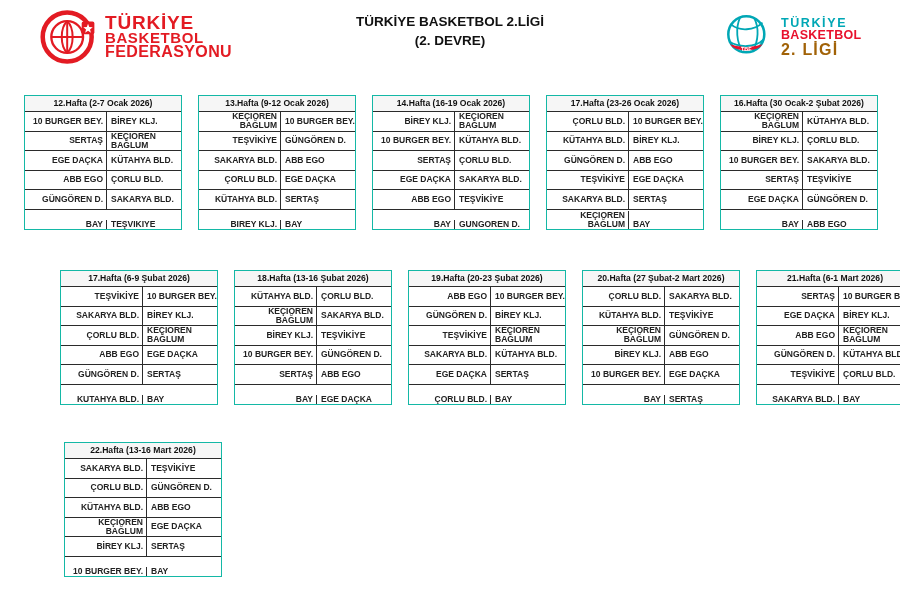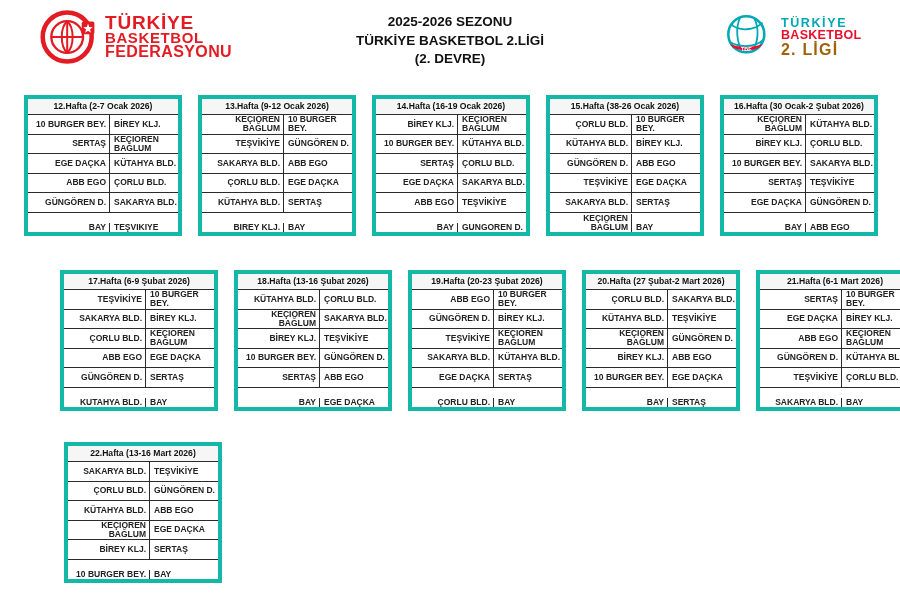--- a/index.html
+++ b/index.html
@@ -29,21 +29,21 @@
   .lig-l1 { font-size: 12.5px; color: #00a7b5; letter-spacing: 1.6px; }
   .lig-l2 { font-size: 12.5px; color: #e8112d; letter-spacing: 0.3px; }
   .lig-l3 { font-size: 16px; color: #a16207; letter-spacing: 1.2px; }
 
   
   .grid-row { position: absolute; left: 24px; display: flex; gap: 16px; }
   .grid-row-1 { top: 95px; }
   .grid-row-2 { top: 270px; margin-left: 36px; }
   .grid-row-3 { top: 442px; padding-left: 40px; }
 
-  .week-table { width: 158px; border: 4px solid #14b8a6; background: #fff; }
+  .week-table { width: 158px; border: 1px solid #14b8a6; background: #fff; }
   .week-header {
     height: 16px; line-height: 15px; border-bottom: 1px solid #2b2b2b;
     background: #f6f6f6; font-size: 8.6px; font-weight: bold;
     text-align: center; color: #111; white-space: nowrap; overflow: hidden;
   }
   .match-row { display: flex; height: 19.5px; border-bottom: 1px solid #2b2b2b; }
   .match-row:last-child { border-bottom: none; align-items: flex-end; }
   .cell {
     font-size: 8.5px; font-weight: bold; color: #222;
     display: flex; align-items: center; line-height: 1.05; overflow: hidden;
@@ -66,21 +66,20 @@
     <path d="M53 17.5 L54.4 21.1 L58.2 21.3 L55.2 23.6 L56.2 27.3 L53 25.2 L49.8 27.3 L50.8 23.6 L47.8 21.3 L51.6 21.1 Z" fill="#ffffff"></path>
   </svg>
   <div class="tbf-text">
     <div class="tbf-l1">TÜRKİYE</div>
     <div class="tbf-l2">BASKETBOL</div>
     <div class="tbf-l3">FEDERASYONU</div>
   </div>
 </div>
 
 <div class="main-title">
-  <div>2025-2026 SEZONU</div>
   <div>TÜRKİYE BASKETBOL 2.LİGİ</div>
   <div>(2. DEVRE)</div>
 </div>
 
 <div class="lig-logo">
   <svg width="54" height="52" viewBox="0 0 60 56">
     <circle cx="27" cy="25" r="20" fill="none" stroke="#00a7b5" stroke-width="2.8"></circle>
     <path d="M10 14 C 19 22, 36 21, 45 12" fill="none" stroke="#00a7b5" stroke-width="2"></path>
     <path d="M20 6.5 C 15 18, 16 34, 23 44" fill="none" stroke="#00a7b5" stroke-width="2"></path>
     <path d="M36 7.5 C 41 17, 41 32, 34 44" fill="none" stroke="#00a7b5" stroke-width="2"></path>
@@ -171,21 +170,21 @@
       <div class="match-row">
         <div class="cell home">ABB EGO</div>
         <div class="cell away">TEŞVİKİYE</div>
       </div>
       <div class="match-row">
         <div class="cell home">BAY</div>
         <div class="cell away">GÜNGÖREN D.</div>
       </div>
     </div>
     <div class="week-table">
-      <div class="week-header">15.Hafta (38-26 Ocak 2026)</div>
+      <div class="week-header">17.Hafta (23-26 Ocak 2026)</div>
       <div class="match-row">
         <div class="cell home">ÇORLU BLD.</div>
         <div class="cell away">10 BURGER BEY.</div>
       </div>
       <div class="match-row">
         <div class="cell home">KÜTAHYA BLD.</div>
         <div class="cell away">BİREY KLJ.</div>
       </div>
       <div class="match-row">
         <div class="cell home">GÜNGÖREN D.</div>

